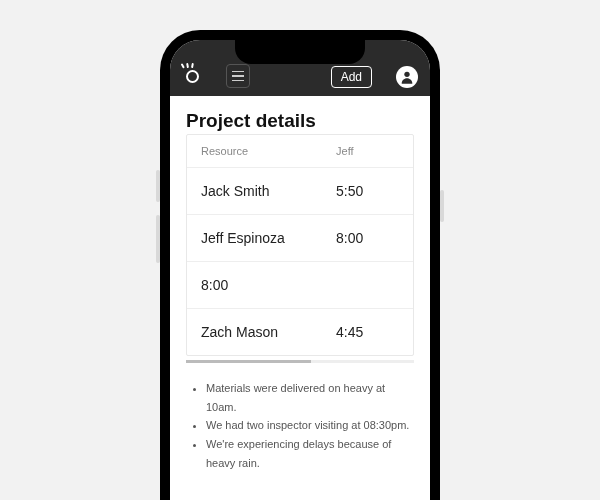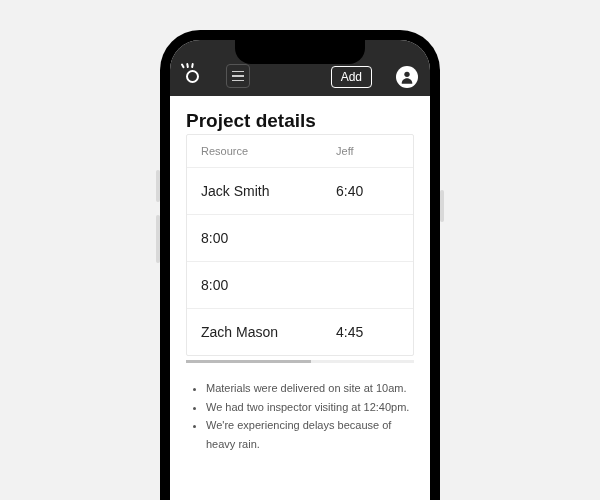--- a/index.html
+++ b/index.html
@@ -238,36 +238,37 @@
       <h1 class="page-title">Project details</h1>
 
 
       <div class="table">
         <div class="table-header">
           <div class="col-resource">Resource</div>
           <div class="col-hours">Jeff</div>
         </div>
         <div class="table-row">
           <div class="col-resource">Jack Smith</div>
-          <div class="col-hours">6:40</div>
-        </div>
-        <div class="table-row">
+          <div class="col-hours">5:50</div>
+        </div>
+        <div class="table-row">
+          <div class="col-resource">Jeff Espinoza</div>
           <div class="col-hours">8:00</div>
         </div>
         <div class="table-row">
           <div class="col-hours">8:00</div>
         </div>
         <div class="table-row">
           <div class="col-resource">Zach Mason</div>
           <div class="col-hours">4:45</div>
         </div>
       </div>
 
       <div class="scroll-indicator"></div>
 
       <ul class="notes-list">
-        <li>Materials were delivered on site at 10am.</li>
-        <li>We had two inspector visiting at 12:40pm.</li>
+        <li>Materials were delivered on heavy at 10am.</li>
+        <li>We had two inspector visiting at 08:30pm.</li>
         <li>We're experiencing delays because of heavy rain.</li>
       </ul>
     </div>
   </div>
 </div>
 
 </body></html>

